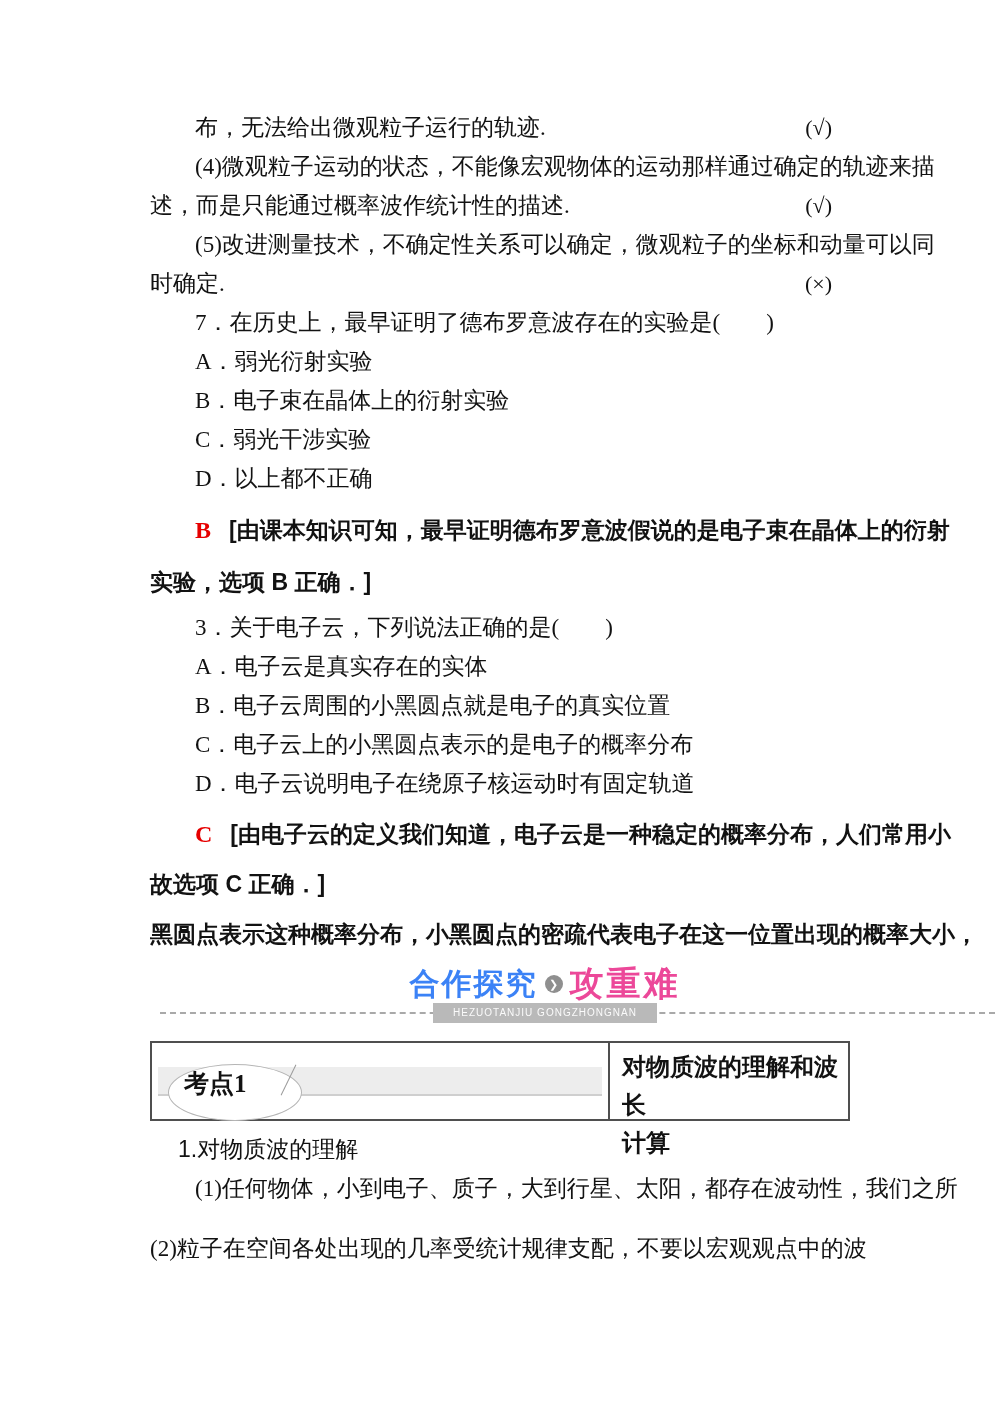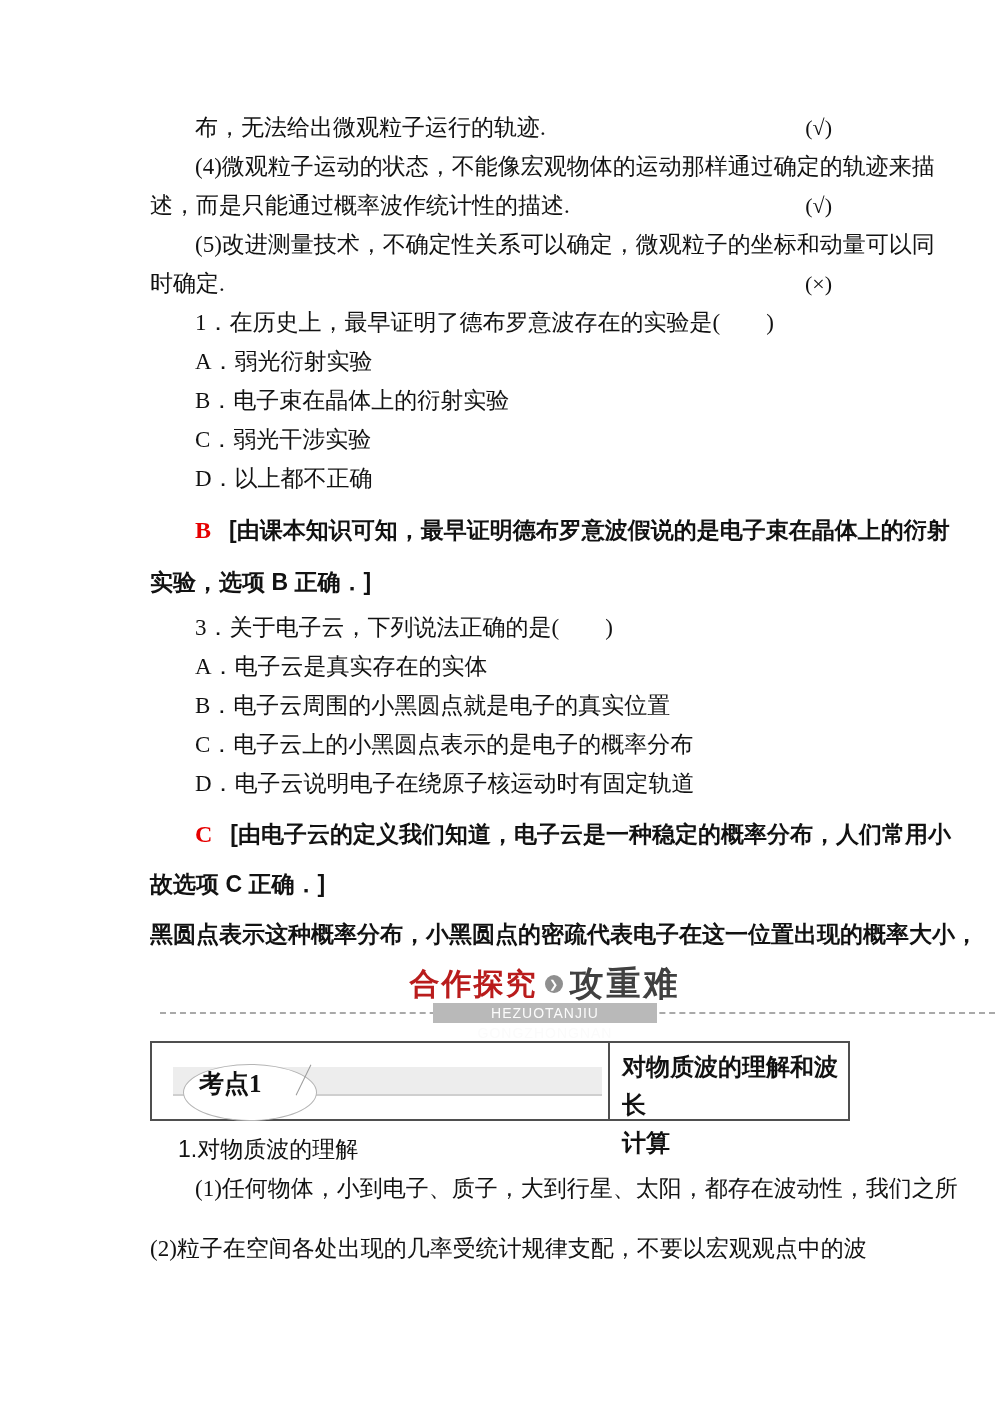--- a/index.html
+++ b/index.html
@@ -24,44 +24,44 @@
   .ans-letter{
     color:#e60000;font-family:"Liberation Serif","DejaVu Serif",serif;
     font-weight:bold;margin-right:18px;font-size:24px;
   }
 
   
   .sec-header{margin-top:6px;padding-left:90px;}
   .sec-title{display:flex;align-items:center;justify-content:center;gap:7px;height:38px;}
   .sec-title-left{
     font-family:"Liberation Sans","DejaVu Sans",sans-serif;
-    font-size:30px;font-weight:700;color:#b91c1c;letter-spacing:2px;
+    font-size:30px;font-weight:700;color:#3b82f6;letter-spacing:2px;
   }
   .sec-chevron{
     width:18px;height:18px;border-radius:50%;background:#8f8f8f;color:#ffffff;
     font-size:11px;display:flex;align-items:center;justify-content:center;
     font-family:"Liberation Sans",sans-serif;flex:0 0 auto;
   }
   .sec-title-right{
     font-family:"Liberation Sans","DejaVu Sans",sans-serif;
-    font-size:34px;font-weight:900;color:#404040;letter-spacing:3px;
+    font-size:34px;font-weight:900;color:#ec4899;letter-spacing:3px;
   }
   .sec-rule-row{position:relative;height:24px;}
   .sec-dash{position:absolute;left:-80px;right:-145px;top:9px;border-top:2px dashed #a9a9a9;}
   .sec-bar{
     position:absolute;left:50%;transform:translateX(-50%);top:0;
     width:224px;height:20px;background:#b9b9b9;color:#fbfbfb;
-    font-family:"Liberation Sans",sans-serif;font-size:14px;letter-spacing:1px;
+    font-family:"Liberation Sans",sans-serif;font-size:10px;letter-spacing:1px;
     text-align:center;line-height:20px;
   }
 
   
   .kd-box{margin-top:14px;border:2px solid #4f4f4f;height:76px;display:flex;}
   .kd-left{flex:1;position:relative;}
-  .ribbon{position:absolute;left:21px;right:6px;top:24px;height:30px;}
+  .ribbon{position:absolute;left:6px;right:6px;top:24px;height:30px;}
   .ribbon-bar{position:absolute;left:0;right:0;top:0;height:27px;background:#ededed;border-bottom:2px solid #cfcfcf;}
   .ribbon-dark{position:absolute;left:0;top:0;width:15px;height:29px;background:#b3b3b3;}
   .ribbon-arc{position:absolute;left:10px;top:-3px;width:132px;height:55px;background:#ffffff;border:1px solid #b5b5b5;border-radius:50%;}
   .ribbon-slash{position:absolute;left:130px;top:-4px;width:1px;height:34px;background:#9a9a9a;transform:rotate(26deg);}
   .ribbon-label{position:absolute;left:26px;top:0;font-weight:bold;font-size:25px;z-index:2;}
   .kd-right{
     width:226px;border-left:2px solid #4f4f4f;padding:5px 0 0 12px;
     font-family:"Liberation Sans","DejaVu Sans",sans-serif;
     font-weight:bold;font-size:24px;line-height:38px;
   }
@@ -95,21 +95,21 @@
     <div class="line ind">
       <span>(5)改进测量技术，不确定性关系可以确定，微观粒子的坐标和动量可以同</span>
     </div>
     <div class="line">
       <span>时确定.</span>
       <span class="mark">(×)</span>
     </div>
   </div>
 
   <div>
-    <div class="line ind">1．在历史上，最早证明了德布罗意波存在的实验是(　　)</div>
+    <div class="line ind">7．在历史上，最早证明了德布罗意波存在的实验是(　　)</div>
     <div class="line ind">A．弱光衍射实验</div>
     <div class="line ind">B．电子束在晶体上的衍射实验</div>
     <div class="line ind">C．弱光干涉实验</div>
     <div class="line ind">D．以上都不正确</div>
     <div class="exp-block">
       <div class="exp-line ind">
         <span class="ans-letter">B</span><span>[由课本知识可知，最早证明德布罗意波假说的是电子束在晶体上的衍射</span>
       </div>
       <div class="exp-line">
         <span>实验，选项 B 正确．]</span>

